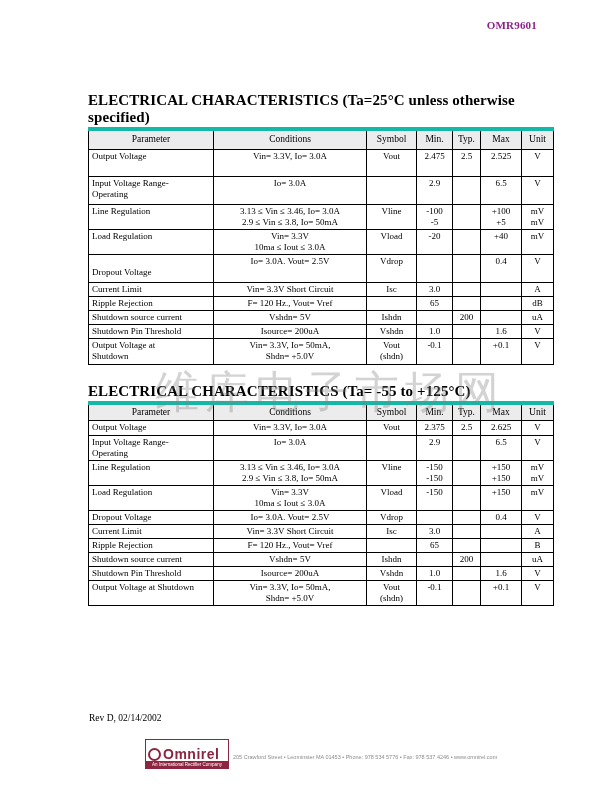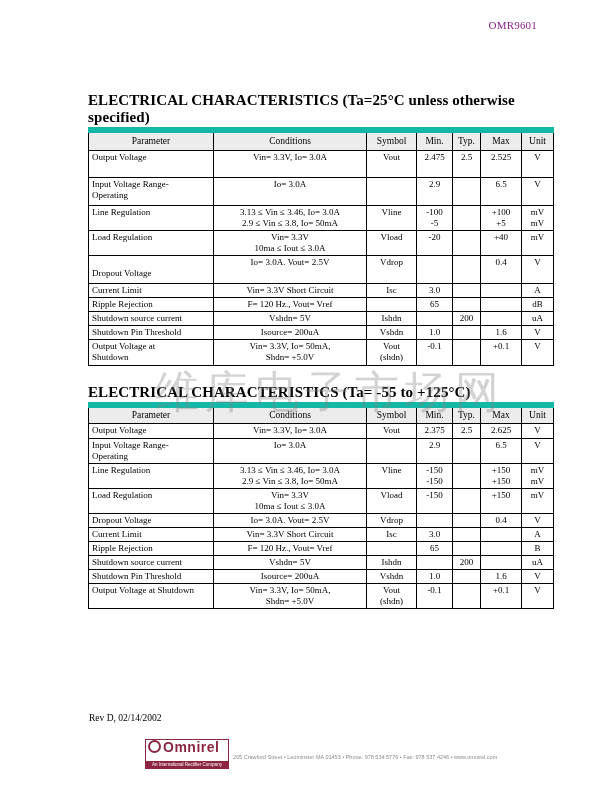--- a/index.html
+++ b/index.html
@@ -3,32 +3,32 @@
 <meta charset="utf-8">
 <style>
   html,body { margin:0; padding:0; background:#c9c9c9; }
   .page {
     position:relative; width:612px; height:792px; margin:0 auto;
     background:#ffffff; overflow:hidden;
     font-family:"Liberation Serif", serif; color:#000;
   }
   .part-number {
     position:absolute; top:19px; right:75px;
-    font-size:11px; font-weight:normal; letter-spacing:0.2px;
+    font-size:11px; font-weight:bold; letter-spacing:0.2px;
     color:#8b2488;
     margin-left:40px;
   }
   .content { position:absolute; left:88px; top:92px; width:466px; }
   .table-title {
     margin:0 0 1px 0; font-size:15px; font-weight:bold; letter-spacing:0.1px;
   }
   .t2-block { margin-top:18px; }
   table.spec {
     border-collapse:collapse; table-layout:fixed; width:465px;
-    border-top:6px solid #14b8a6;
+    border-top:4px solid #14b8a6;
     font-family:Liberation Serif, serif;
   }
   table.spec th, table.spec td {
     border:1px solid #000; overflow:hidden;
     font-size:9px; line-height:11px; padding:1px 3px;
     text-align:center; vertical-align:top; white-space:pre-line;
   }
   table.spec th {
     background:#ececec; font-weight:normal; font-size:9.5px;
     vertical-align:middle; padding:2px 1px;
@@ -64,21 +64,21 @@
     font-size:44px; letter-spacing:6px; line-height:52px;
     color:rgba(128,128,128,0.35); pointer-events:none; z-index:5;
     white-space:nowrap;
   }
   .rev-note { position:absolute; left:89px; top:713px; font-size:9.5px; }
   .logo {
     position:absolute; left:145px; top:739px; width:84px; height:30px;
     border:1px solid #8c2540; background:#fff; box-sizing:border-box;
   }
   .logo-top {
-    height:21px; display:flex; align-items:flex-start; gap:2px; padding-left:2px;
+    height:21px; display:flex; align-items:flex-end; gap:2px; padding-left:2px;
     background:#fff;
   }
   .logo-gear {
     display:inline-block; width:9px; height:9px; border:2.5px solid #8c2540;
     border-radius:50%; box-sizing:content-box; background:#fff;
   }
   .logo-word {
     font-family:"Liberation Sans", sans-serif; font-weight:bold;
     font-size:14px; color:#8c2540; letter-spacing:0.5px; line-height:14px;
   }

